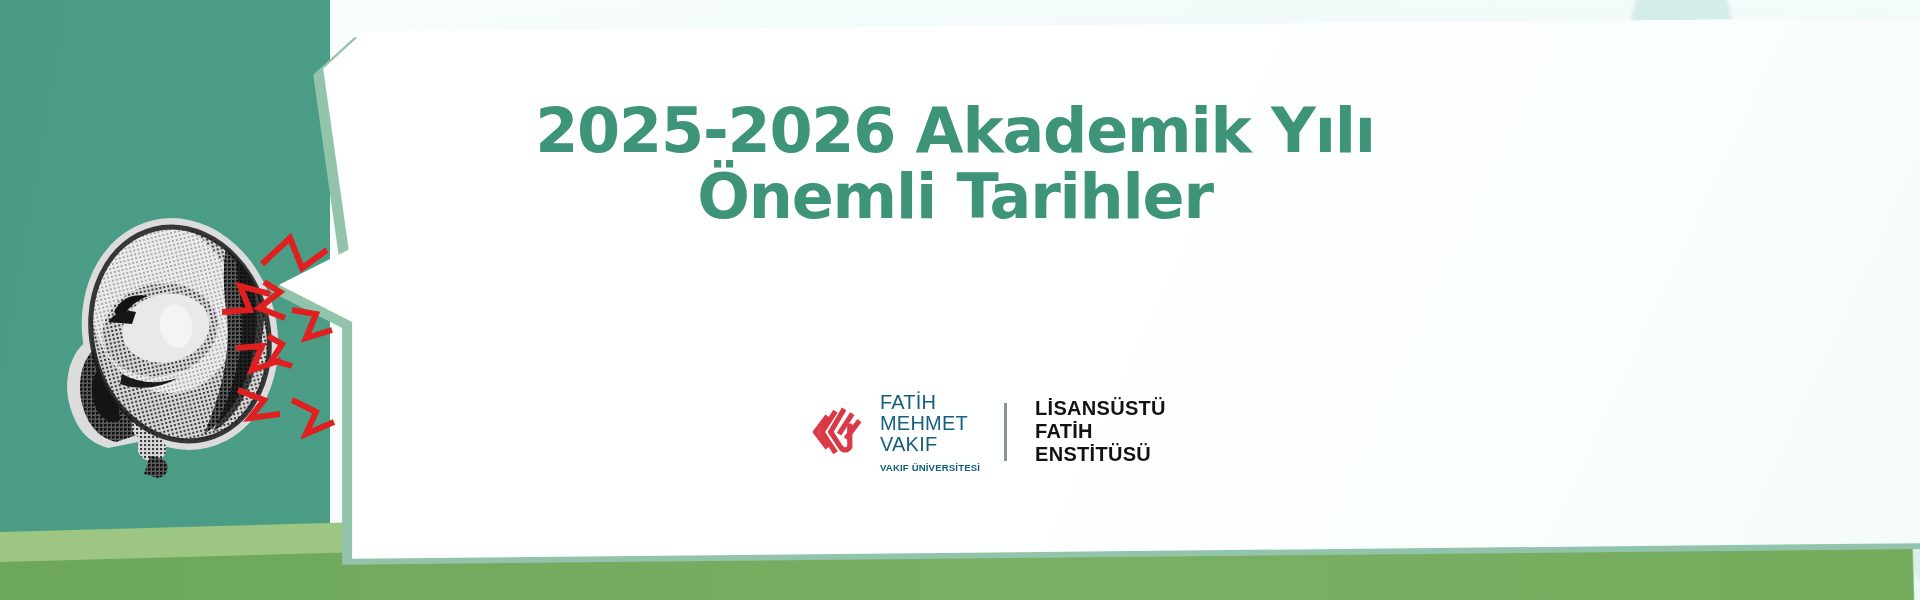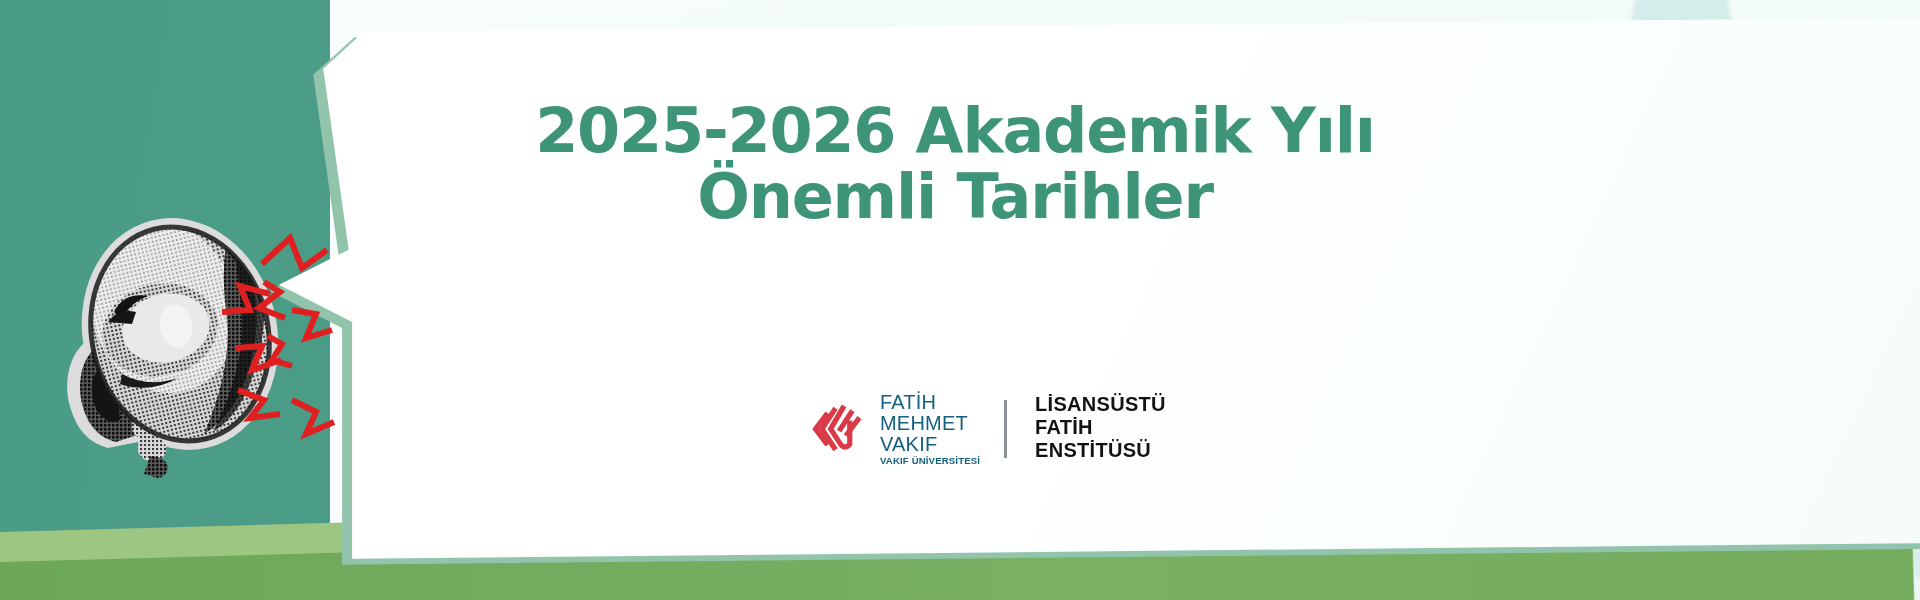--- a/index.html
+++ b/index.html
@@ -142,21 +142,21 @@
     color:#16607f; line-height:1;
   }
   .fsm-line {
     font-family:"Liberation Sans", sans-serif;
     font-weight:normal; font-size:20px;
     letter-spacing:.2px; margin-bottom:1px;
   }
   .fsm-sub {
     font-family:"Liberation Sans", sans-serif;
     font-weight:bold; font-size:9.6px;
-    letter-spacing:.15px; margin-top:1px;
+    letter-spacing:.15px; margin-top:8px;
   }
 
   .divider {
     width:3px; height:58px; background:#8d9296;
     margin:0 14px 0 10px; flex:0 0 auto;
   }
 
   .lge-text { display:flex; flex-direction:column; color:#121212; line-height:1; }
   .lge-line {
     font-family:"Liberation Sans", sans-serif;

